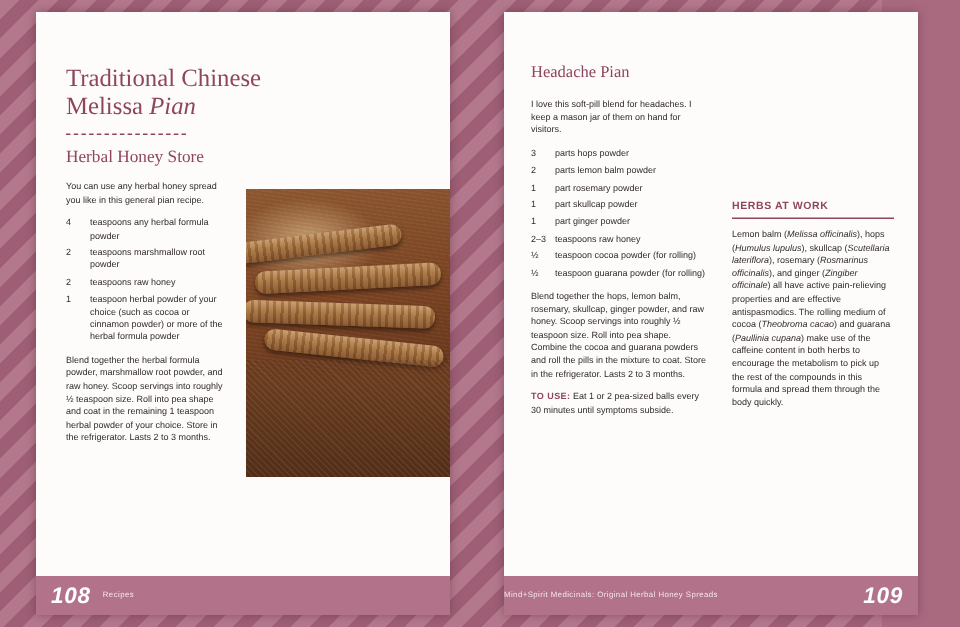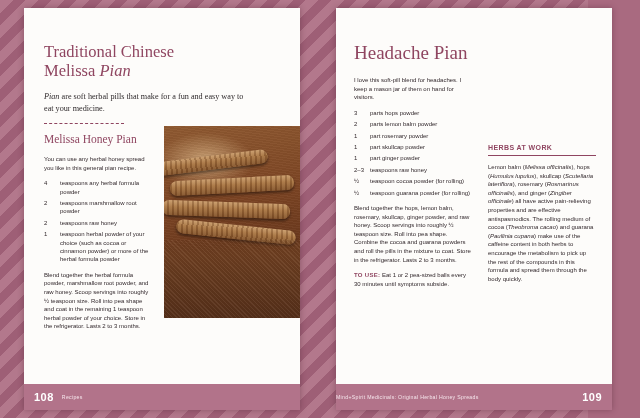--- a/index.html
+++ b/index.html
@@ -58,23 +58,24 @@
   .footer-left {
     justify-content: flex-start;
     padding-left: 10px;
   }
   .footer-right {
     justify-content: space-between;
     padding-right: 10px;
   }
   .folio {
     color: #ffffff;
-    font-size: 11px;
+    font-size: 15px;
     font-weight: bold;
     letter-spacing: 0.5px;
+    font-style: italic;
   }
   .footer-text {
     color: #f6e6ec;
     font-size: 5.2px;
     letter-spacing: 0.3px;
   }
   .footer-left .footer-text { margin-left: 8px; }
   .footer-right .footer-text { margin-right: 8px; }
 
   
@@ -197,21 +198,21 @@
     position: absolute;
     inset: 0;
     background: repeating-linear-gradient(45deg, rgba(255,255,255,0.05) 0 1px, rgba(0,0,0,0.06) 1px 3px);
   }
 
   
   .r-pad { padding: 34px 16px 0 18px; }
   .recipe-title {
     font-family: "Liberation Serif", serif;
     color: #8f4560;
-    font-size: 19px;
+    font-size: 11px;
     margin: 0;
     font-weight: normal;
   }
   .r-cols {
     display: flex;
     margin-top: 12px;
   }
   .r-col-main { width: 118px; }
   .r-col-side { width: 108px; margin-left: 16px; }
   .side-head {
@@ -247,27 +248,24 @@
 
   <div class="page page-left">
     <div class="page-body">
       <div class="l-pad">
 
         <h1 class="chapter-title">
           <span>Traditional Chinese</span><br>
           <span>Melissa </span><em>Pian</em>
         </h1>
 
-        <p class="chapter-intro">
-          <em>Pian</em><span> are soft herbal pills that make for a fun and easy way to eat your medicine.</span>
-        </p>
 
         <div class="dash-rule"></div>
 
-        <h2 class="sub-title">Melissa Honey Pian</h2>
+        <h2 class="sub-title">Herbal Honey Store</h2>
 
         <div class="col-left-text">
           <p class="body-p">You can use any herbal honey spread you like in this general pian recipe.</p>
 
           <ul class="ing-list">
             <li>
               <span class="ing-qty">4</span>
               <span class="ing-name">teaspoons any herbal formula powder</span>
             </li>
             <li>

